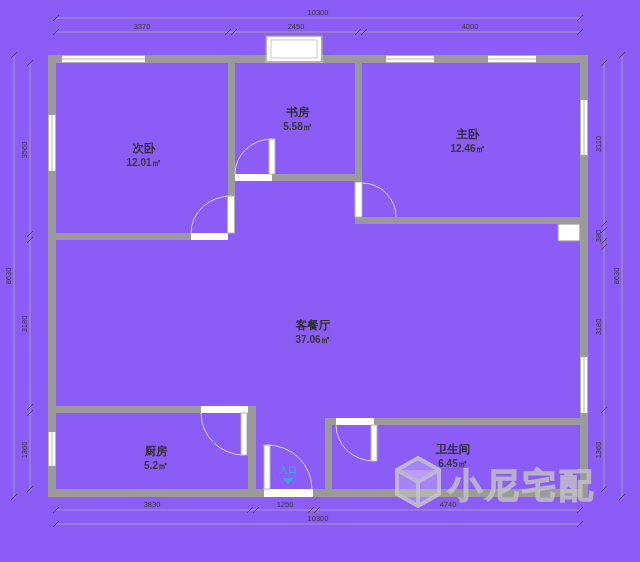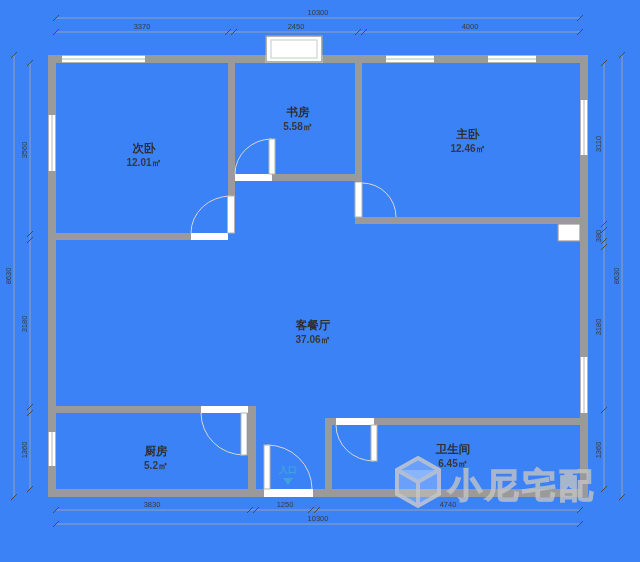--- a/index.html
+++ b/index.html
@@ -1,17 +1,17 @@
 <!DOCTYPE html>
 <html><head>
 <meta charset="utf-8">
 <style>
   html,body{margin:0;padding:0;background:#ffffff;}
   .stage{
-    position:relative;width:640px;height:562px;background:#3b82f6;overflow:hidden;
+    position:relative;width:640px;height:562px;background:#8b5cf6;overflow:hidden;
     font-family:"Liberation Sans","DejaVu Sans",sans-serif;
   }
   svg{position:absolute;left:0;top:0;}
   svg text{font-family:"Liberation Sans","DejaVu Sans",sans-serif;}
   .wall{fill:#9a9a9a;}
   .gap{fill:#ffffff;}
   .winline{stroke:#b5b5b5;stroke-width:1;}
   .leaf{fill:#ffffff;stroke:#b3b3b3;stroke-width:1;}
   .arc{fill:none;stroke:#d6d6d6;stroke-width:1;}
   .dl{stroke:#a9a9a9;stroke-width:0.8;}

